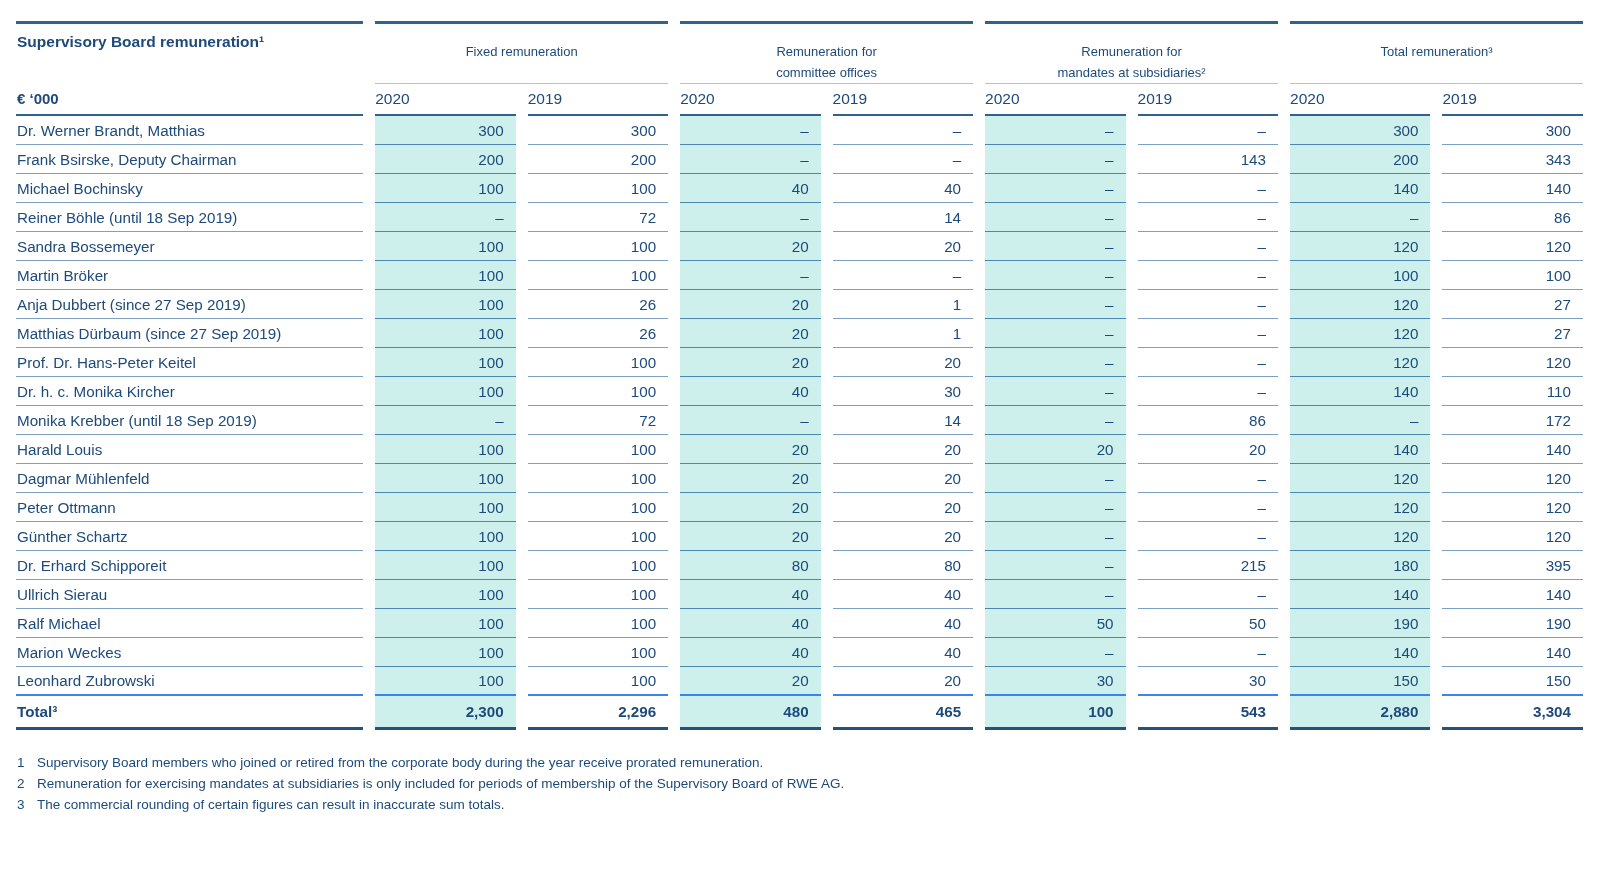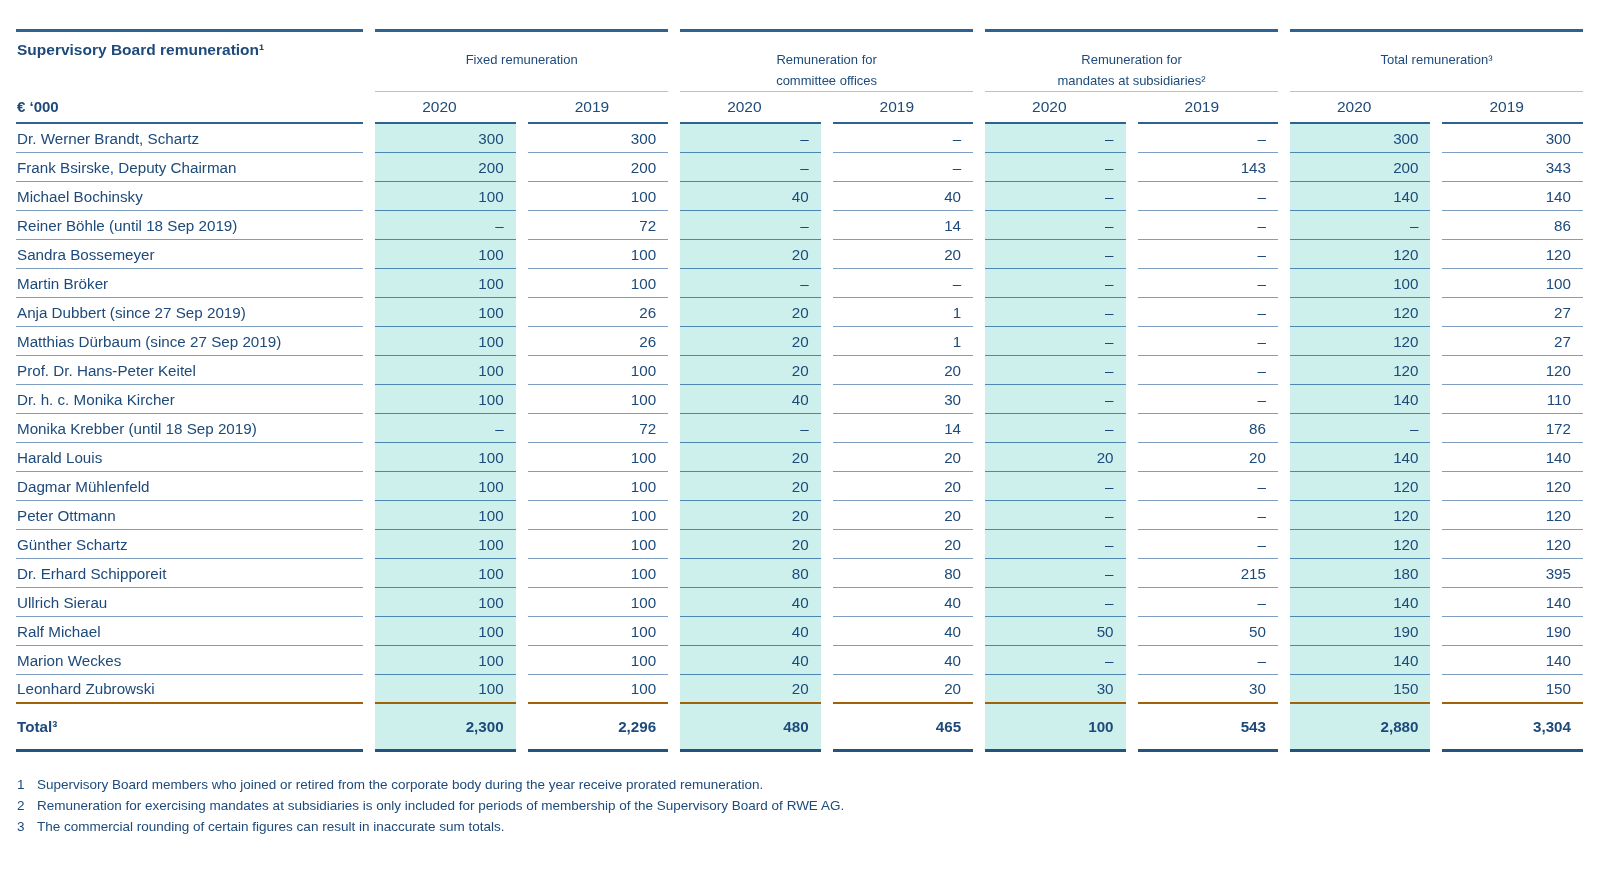--- a/index.html
+++ b/index.html
@@ -7,21 +7,21 @@
   body {
     width: 1599px; height: 881px; overflow: hidden;
     padding: 16px 16px 0 16px;
     font-family: "Liberation Sans", sans-serif;
     color: #1d4a7a;
   }
   .page { width: 100%; }
 
   table.remu {
     width: calc(100% + 24px);
-    margin: 13px -12px;
+    margin: 5px -12px;
     border-collapse: separate;
     border-spacing: 12px 0;
     table-layout: fixed;
   }
   col.c-name { width: 21.8%; }
   col.c-num  { width: 8.82%; }
 
   
   th.title-cell {
     border-top: 3px solid #2e6291;
@@ -38,44 +38,44 @@
   }
   
   th.unit {
     border-bottom: 2px solid #2e6291;
     text-align: left; vertical-align: bottom;
     font-weight: bold; font-size: 15px;
     padding: 0 0 7px 1px; height: 32px;
   }
   th.yr {
     border-bottom: 2px solid #2e6291;
-    text-align: center; vertical-align: bottom;
+    text-align: left; vertical-align: bottom;
     font-weight: normal; font-size: 15.5px;
     padding: 0 12px 6px 0; height: 32px;
   }
 
   
   td { font-size: 15.2px; height: 29px; vertical-align: middle; }
   td.name {
     text-align: left; padding: 1px 4px 1px 1px;
     border-bottom: 1px solid #7f9fc0;
     overflow: hidden; white-space: nowrap;
   }
   td.num {
     text-align: right; padding: 1px 12px 1px 4px;
     border-bottom: 1px solid #7f9fc0;
     white-space: nowrap;
   }
   td.teal { background: #cdf0ec; border-bottom-color: #4d86b0; }
 
-  tr.row-last td { border-bottom: 2px solid #a16207; }
+  tr.row-last td { border-bottom: 2px solid #3b82f6; }
 
   
   tr.total-row td {
-    font-weight: bold; height: 48px;
+    font-weight: bold; height: 34px;
     border-bottom: 3px solid #24537f;
   }
 
   
   .footnotes { margin-top: 22px; padding-left: 1px; }
   .fn { display: flex; font-size: 13.5px; line-height: 21px; color: #1d4a7a; }
   .fn .fn-num { width: 20px; flex: 0 0 20px; }
 </style>
 </head>
 <body>
@@ -121,21 +121,21 @@
         <th class="yr">2020</th>
         <th class="yr">2019</th>
         <th class="yr">2020</th>
         <th class="yr">2019</th>
         <th class="yr">2020</th>
         <th class="yr">2019</th>
       </tr>
     </thead>
     <tbody id="rows-body">
         <tr class="data-row">
-    <td class="name">Dr. Werner Brandt, Schartz</td>
+    <td class="name">Dr. Werner Brandt, Matthias</td>
     <td class="num teal">300</td>
     <td class="num">300</td>
     <td class="num teal">–</td>
     <td class="num">–</td>
     <td class="num teal">–</td>
     <td class="num">–</td>
     <td class="num teal">300</td>
     <td class="num">300</td>
   </tr>
         <tr class="data-row">

